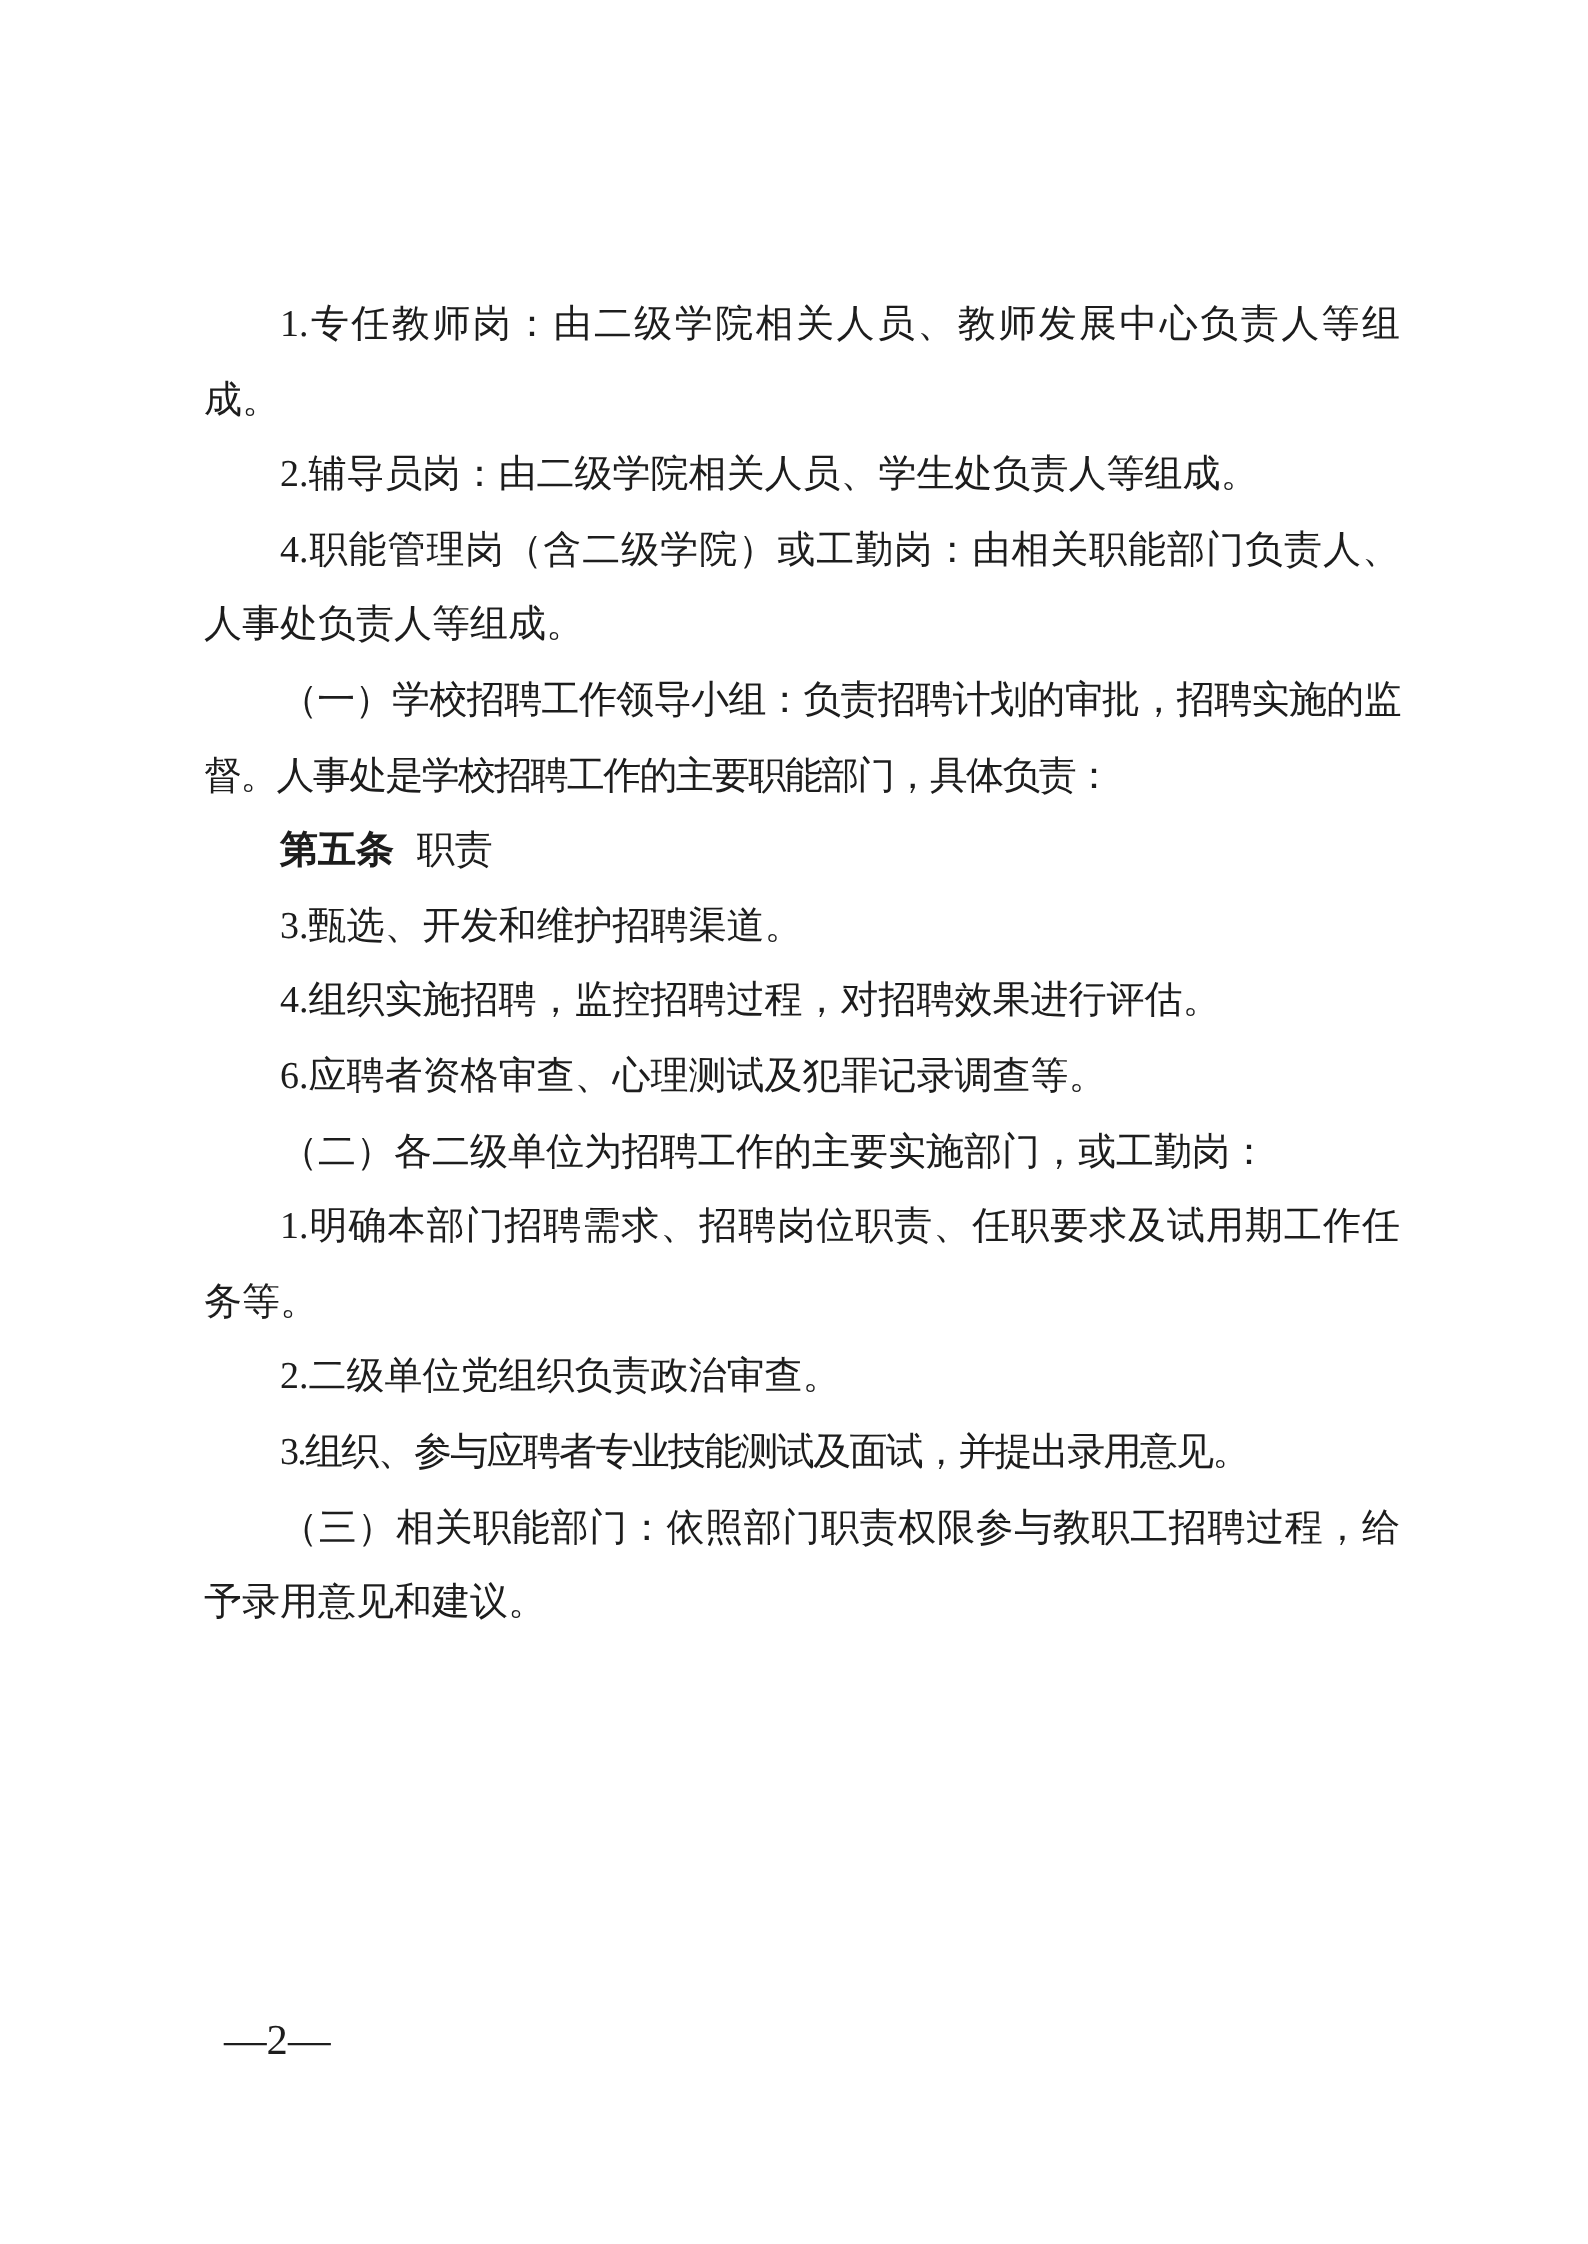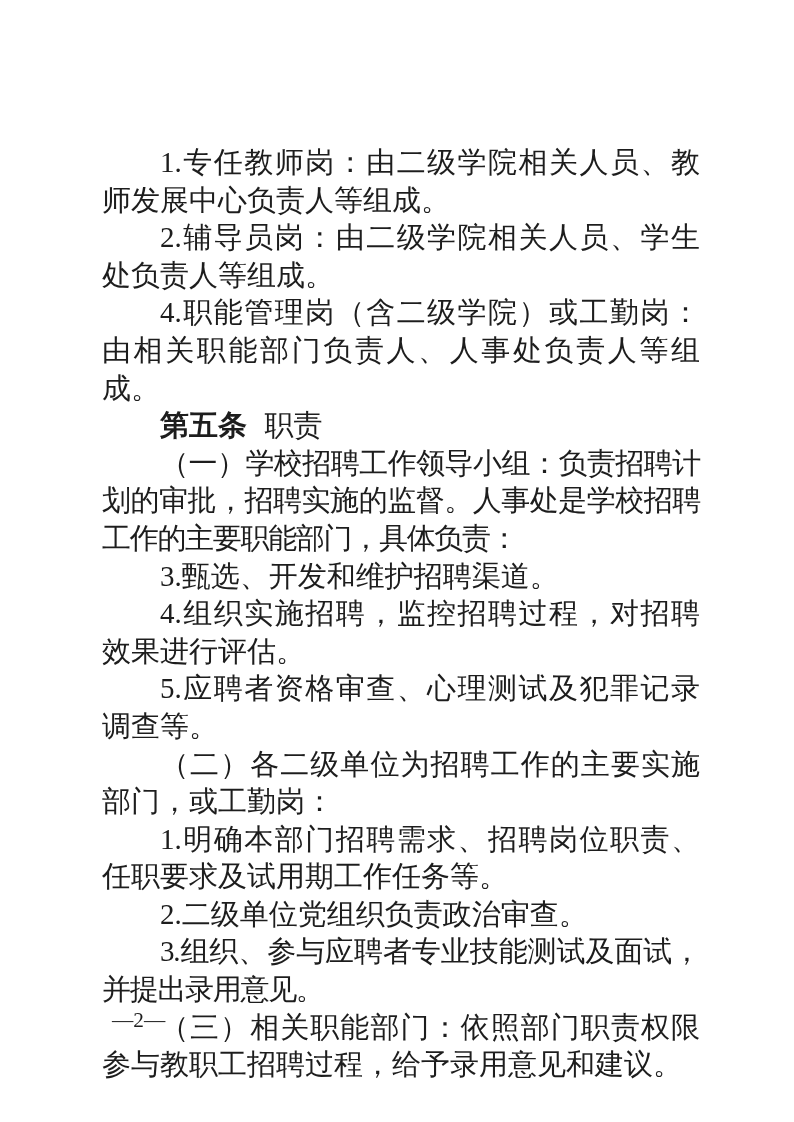--- a/index.html
+++ b/index.html
@@ -18,21 +18,21 @@
     color: #1d1d1d;
   }
   .content {
     position: absolute;
     left: 102px;
     top: 144px;
     width: 598px;
   }
   .para {
     margin: 0;
-    font-size: 29px;
+    font-size: 19px;
     line-height: 37.6px;
     text-align: justify;
     text-justify: inter-ideograph;
     text-indent: 2em;
     word-break: normal;
   }
   
   .para.squeeze {
     letter-spacing: -0.045em;
   }
@@ -50,25 +50,25 @@
   }
 </style>
 </head>
 <body>
 
 <div class="page">
   <div class="content">
     <p class="para">1.专任教师岗：由二级学院相关人员、教师发展中心负责人等组成。</p>
     <p class="para">2.辅导员岗：由二级学院相关人员、学生处负责人等组成。</p>
     <p class="para">4.职能管理岗（含二级学院）或工勤岗：由相关职能部门负责人、人事处负责人等组成。</p>
+    <p class="para squeeze">（一）学校招聘工作领导小组：负责招聘计划的审批，招聘实施的监督。人事处是学校招聘工作的主要职能部门，具体负责：</p>
     <p class="para"><b class="article-term">第五条</b><span>职责</span></p>
-    <p class="para squeeze">（一）学校招聘工作领导小组：负责招聘计划的审批，招聘实施的监督。人事处是学校招聘工作的主要职能部门，具体负责：</p>
     <p class="para">3.甄选、开发和维护招聘渠道。</p>
     <p class="para">4.组织实施招聘，监控招聘过程，对招聘效果进行评估。</p>
-    <p class="para">5.应聘者资格审查、心理测试及犯罪记录调查等。</p>
+    <p class="para">6.应聘者资格审查、心理测试及犯罪记录调查等。</p>
     <p class="para">（二）各二级单位为招聘工作的主要实施部门，或工勤岗：</p>
     <p class="para">1.明确本部门招聘需求、招聘岗位职责、任职要求及试用期工作任务等。</p>
     <p class="para">2.二级单位党组织负责政治审查。</p>
     <p class="para squeeze">3.组织、参与应聘者专业技能测试及面试，并提出录用意见。</p>
     <p class="para">（三）相关职能部门：依照部门职责权限参与教职工招聘过程，给予录用意见和建议。</p>
   </div>
   <div class="page-number">—2—</div>
 </div>
 
 </body></html>

